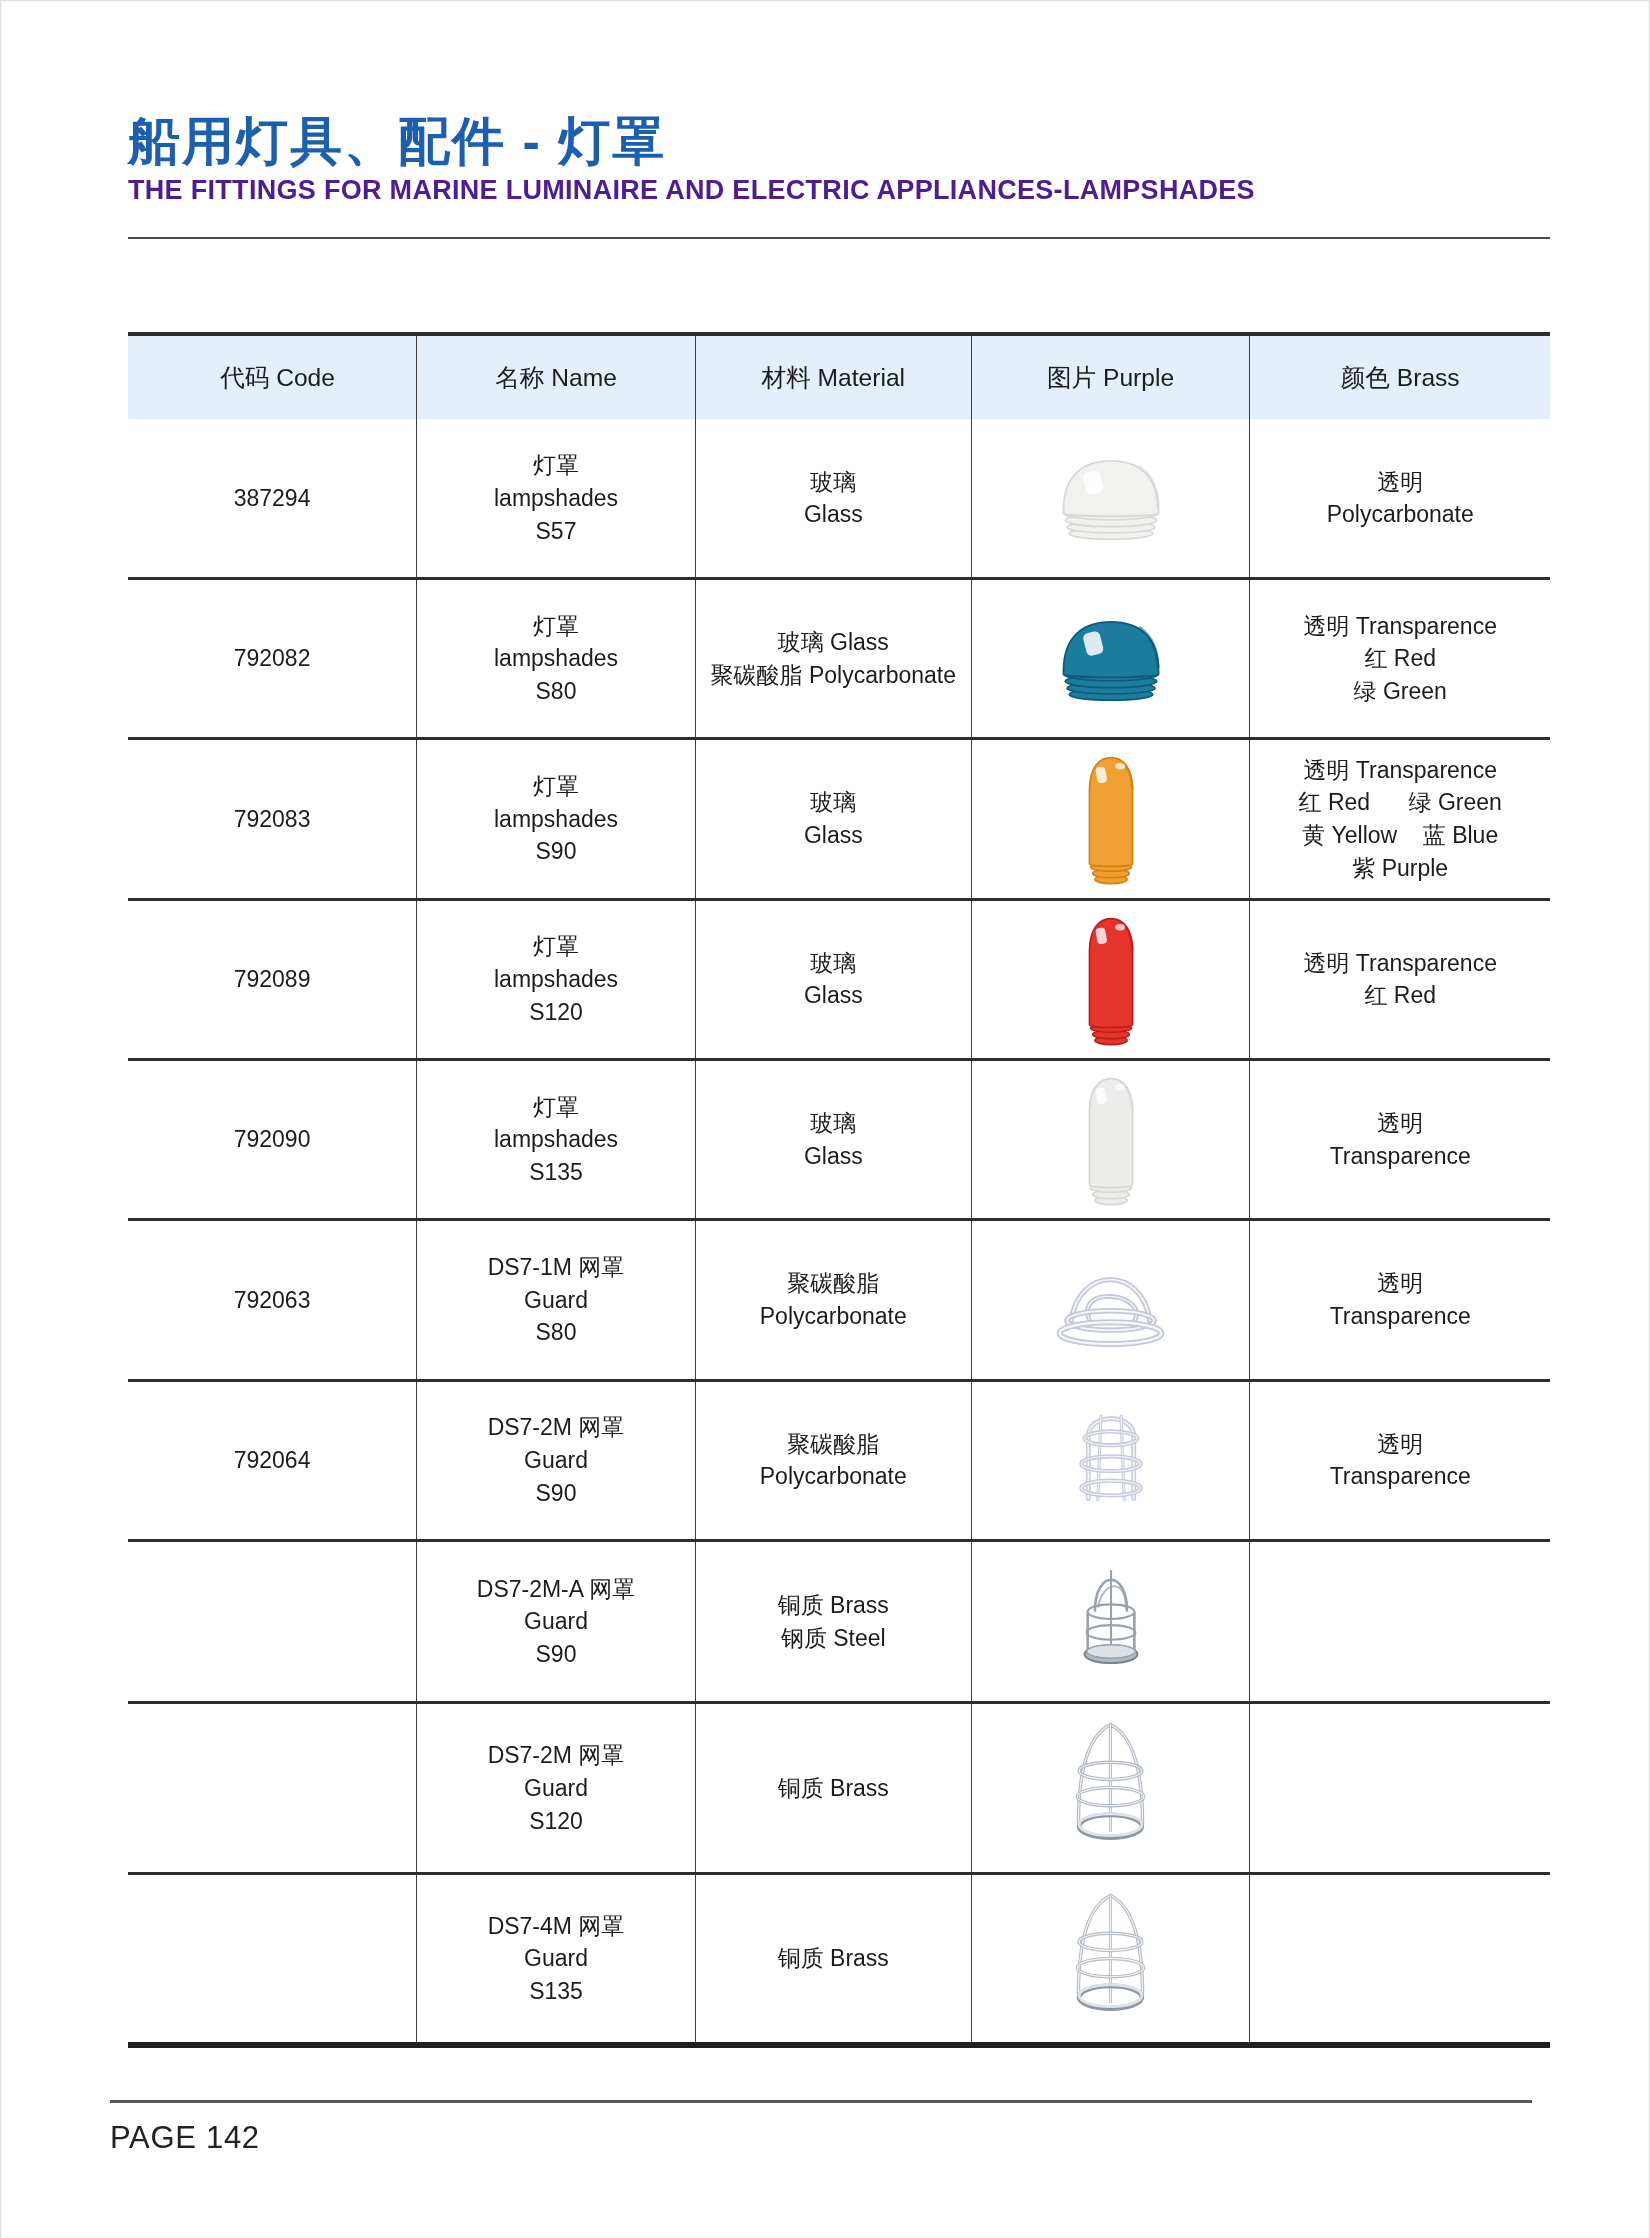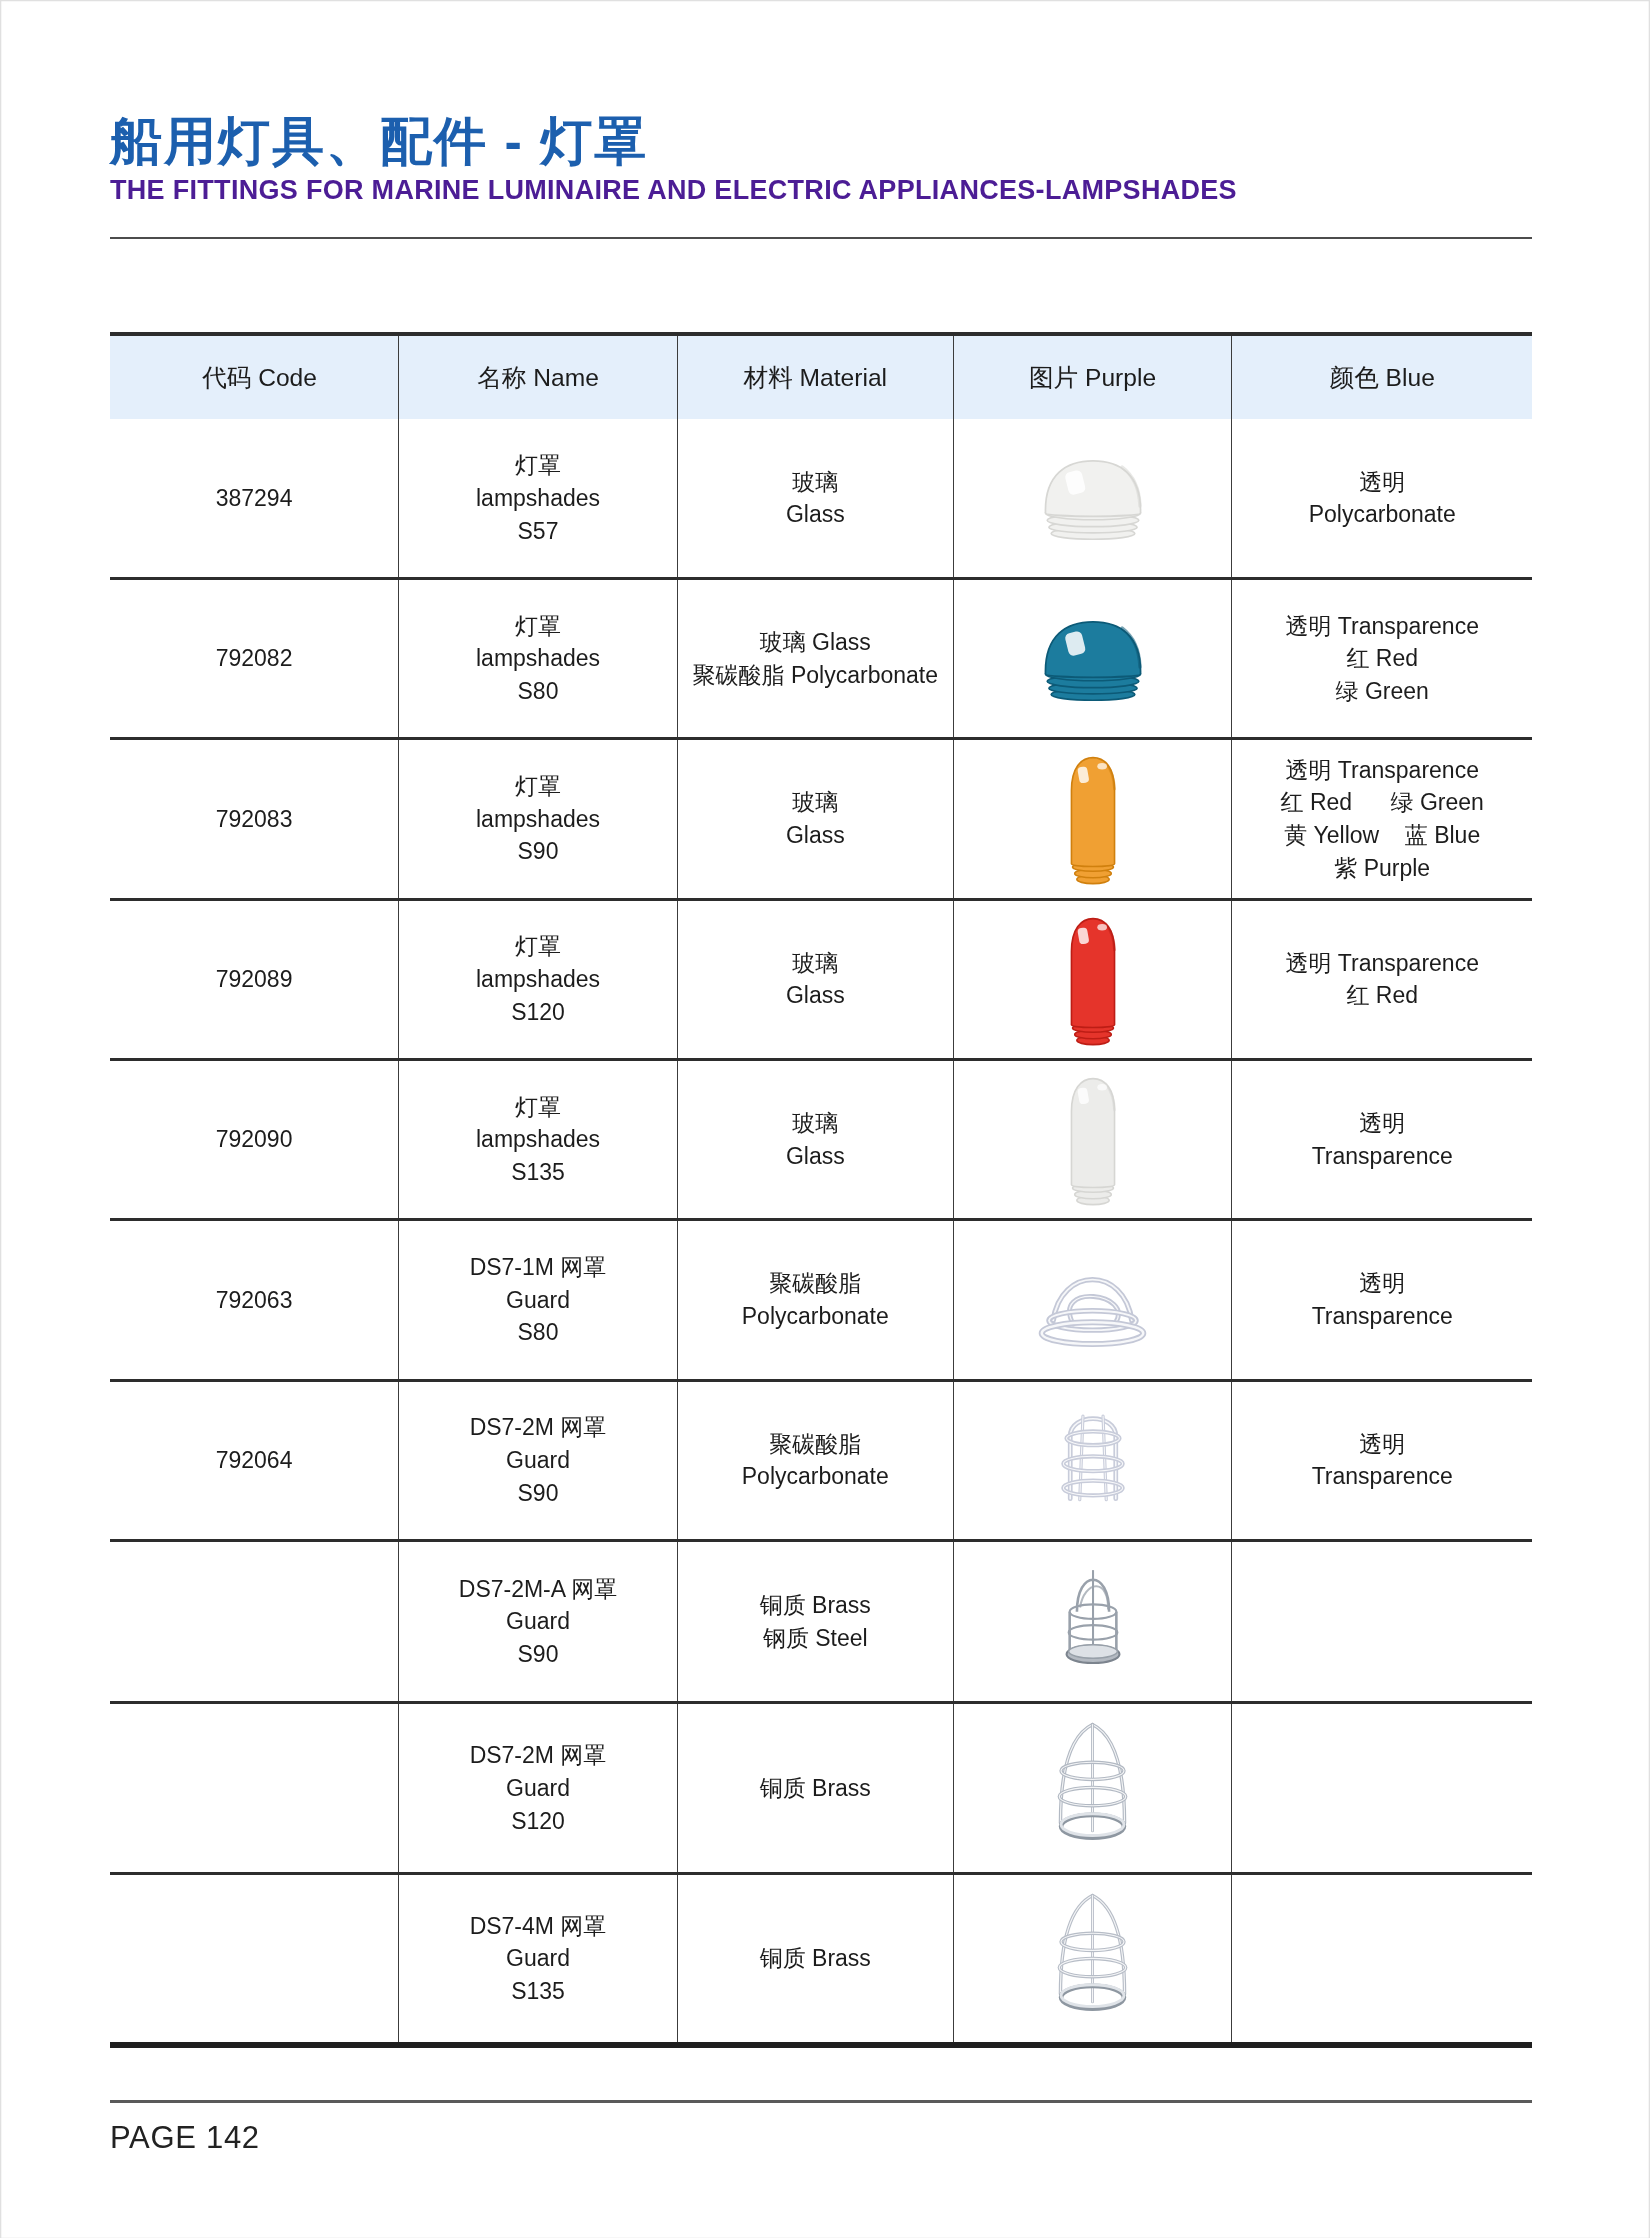--- a/index.html
+++ b/index.html
@@ -5,21 +5,21 @@
   html,body { margin:0; padding:0; background:#e9e9e9; }
   .page {
     position:relative;
     width:1650px; height:2239px;
     background:#ffffff;
     box-shadow: inset 0 0 0 1.3px #e0e0e0;
     font-family:"Liberation Sans","DejaVu Sans",sans-serif;
     color:#1c1c1c;
     overflow:hidden;
   }
-  .content { position:absolute; left:110px; top:0; width:1422px; }
+  .content { position:absolute; left:128px; top:0; width:1422px; }
 
   .title-zh {
     margin:0; padding-top:112px;
     font-size:52px; font-weight:700; letter-spacing:2px;
     color:#1c5fae; line-height:1.15;
   }
   .title-en {
     margin:4px 0 0 0;
     font-size:27px; font-weight:700; letter-spacing:0.3px;
     color:#4c1d95; line-height:1.1;
@@ -79,21 +79,21 @@
           <col class="c-material">
           <col class="c-photo">
           <col class="c-color">
       </colgroup>
       <thead>
         <tr>
             <th>代码 Code</th>
             <th>名称 Name</th>
             <th>材料 Material</th>
             <th>图片 Purple</th>
-            <th>颜色 Blue</th>
+            <th>颜色 Brass</th>
           </tr>
       </thead>
       <tbody>
           <tr>
             <td>
               <div>387294</div>
             </td>
             <td>
               <div>灯罩</div>
               <div>lampshades</div>

